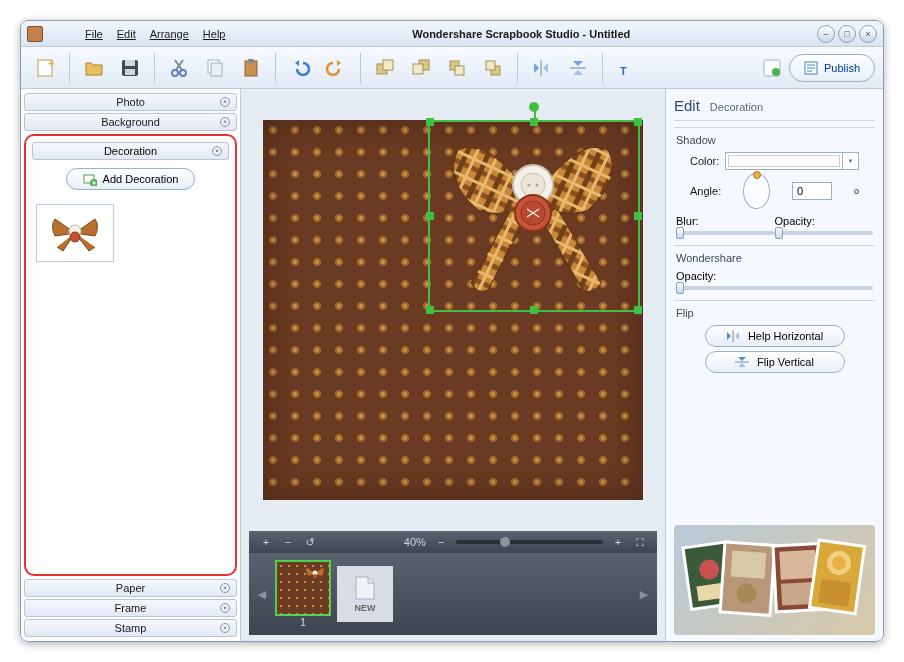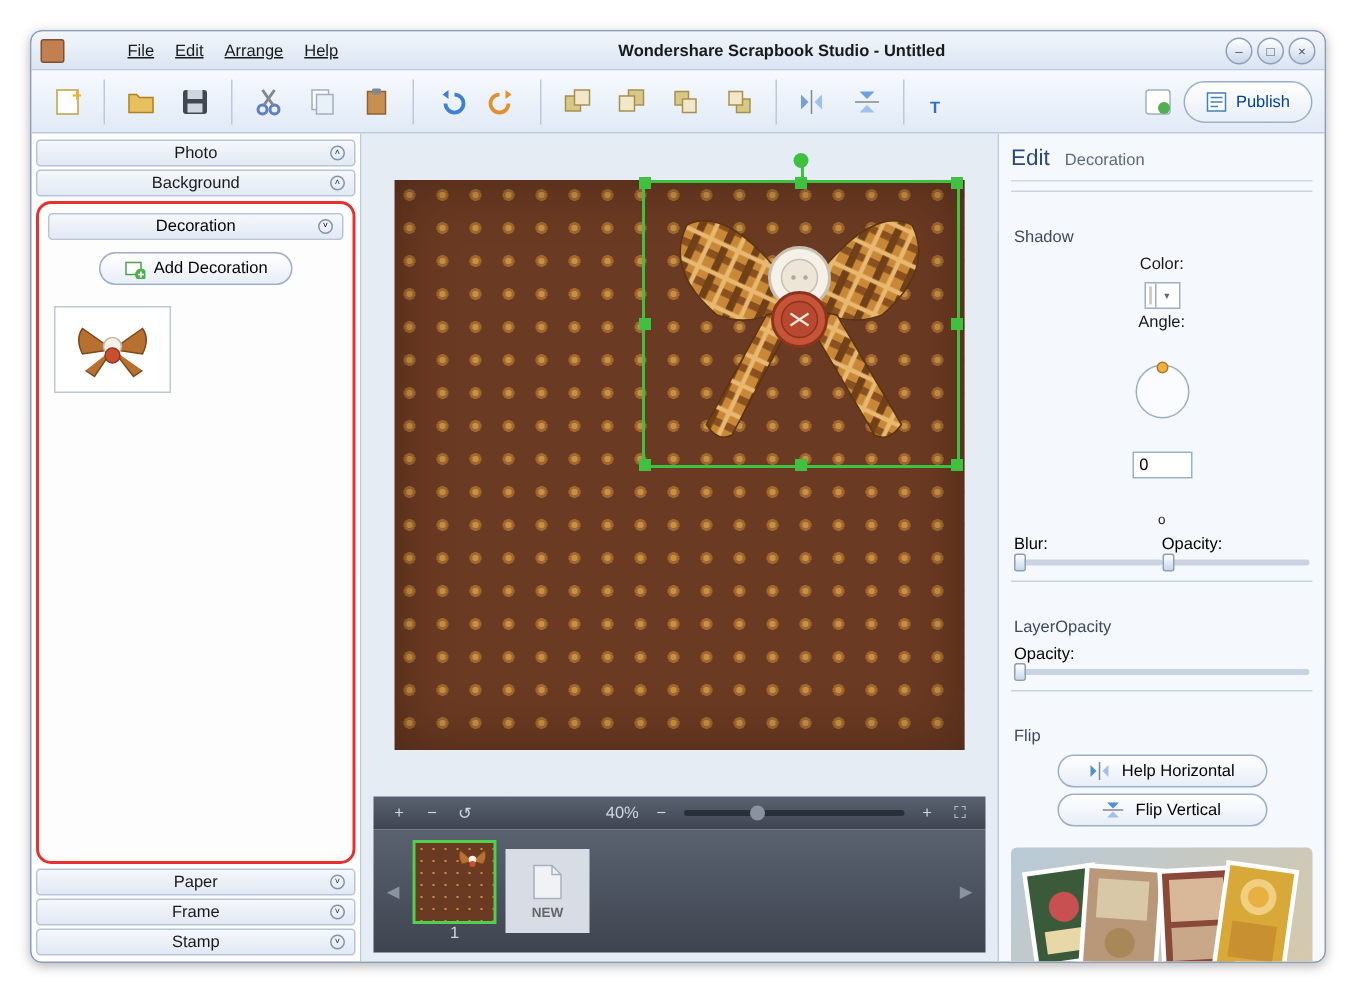--- a/index.html
+++ b/index.html
@@ -132,23 +132,23 @@
 .page-thumb .mini-bow { position: absolute; top: 2px; right: 2px; width: 24px; height: 20px; }
 .page-num { color: #cfd6e0; text-align: center; }
 .page-new { width: 56px; height: 56px; background: #d8dde5; display: flex; flex-direction: column; align-items: center; justify-content: center; color: #666; }
 .page-new svg { margin-bottom: 2px; }
 
 .right-panel { width: 218px; background: #f5f8fc; border-left: 1px solid #bcc9d9; padding: 6px 8px; display: flex; flex-direction: column; gap: 6px; }
 .right-header { display: flex; align-items: baseline; gap: 10px; padding: 2px 0 6px; border-bottom: 1px solid #d0d8e4; }
 .right-header .h1 { font-size: 15px; color: #2a4a7a; }
 .right-header .h2 { color: #5a6a7e; }
 
-.group { border-top: 1px solid #cad3e0; padding: 24px 2px 4px; }
+.group { border-top: 1px solid #cad3e0; padding: 6px 2px 4px; }
 .group-title { color: #3a4a5e; margin-bottom: 6px; }
-.row { display: flex; align-items: center; gap: 6px; margin: 3px 0; color: #1a1a1a; flex-direction: column; }
+.row { display: flex; align-items: center; gap: 6px; margin: 3px 14px; color: #1a1a1a; }
 .color-combo { flex: 1; height: 18px; border: 1px solid #9aafc8; background: #fff; display: flex; align-items: center; }
 .color-swatch { flex: 1; height: 12px; margin: 0 2px; background: #fff; border: 1px solid #ccc; }
 .combo-btn { width: 16px; height: 16px; border-left: 1px solid #9aafc8; display: flex; align-items: center; justify-content: center; font-size: 7px; color: #5a6a7e; }
 .angle-row { display: flex; align-items: center; gap: 22px; }
 .dial { width: 36px; height: 36px; border: 1px solid #9aafc8; border-radius: 50%; position: relative; background: #fafcff; }
 .dial-dot { position: absolute; top: -3px; left: 50%; margin-left: -4px; width: 8px; height: 8px; border-radius: 50%; background: #f0b040; border: 1px solid #b07820; }
 .mini-input { width: 40px; height: 18px; border: 1px solid #9aafc8; background: #fff; padding: 0 4px; }
 .slider { height: 4px; background: #cad3e0; border-radius: 2px; position: relative; margin-top: 4px; }
 .slider-thumb { position: absolute; top: -4px; width: 8px; height: 12px; background: linear-gradient(to bottom,#fff,#c9d7e8); border: 1px solid #8aa0bb; border-radius: 2px; }
 .flip-btn {
@@ -458,21 +458,21 @@
           <div style="flex:1">
             <span>Opacity:</span>
             <div class="slider">
                 <div class="slider-thumb" style="left:0"></div>
               </div>
           </div>
         </div>
       </div>
 
       <div class="group">
-        <div class="group-title">LayerOpacity</div>
+        <div class="group-title">Wondershare</div>
         <span>Opacity:</span>
         <div class="slider">
             <div class="slider-thumb" style="left:0"></div>
           </div>
       </div>
 
       <div class="group">
         <div class="group-title">Flip</div>
         <div class="flip-btn">
           <svg width="14" height="12">

